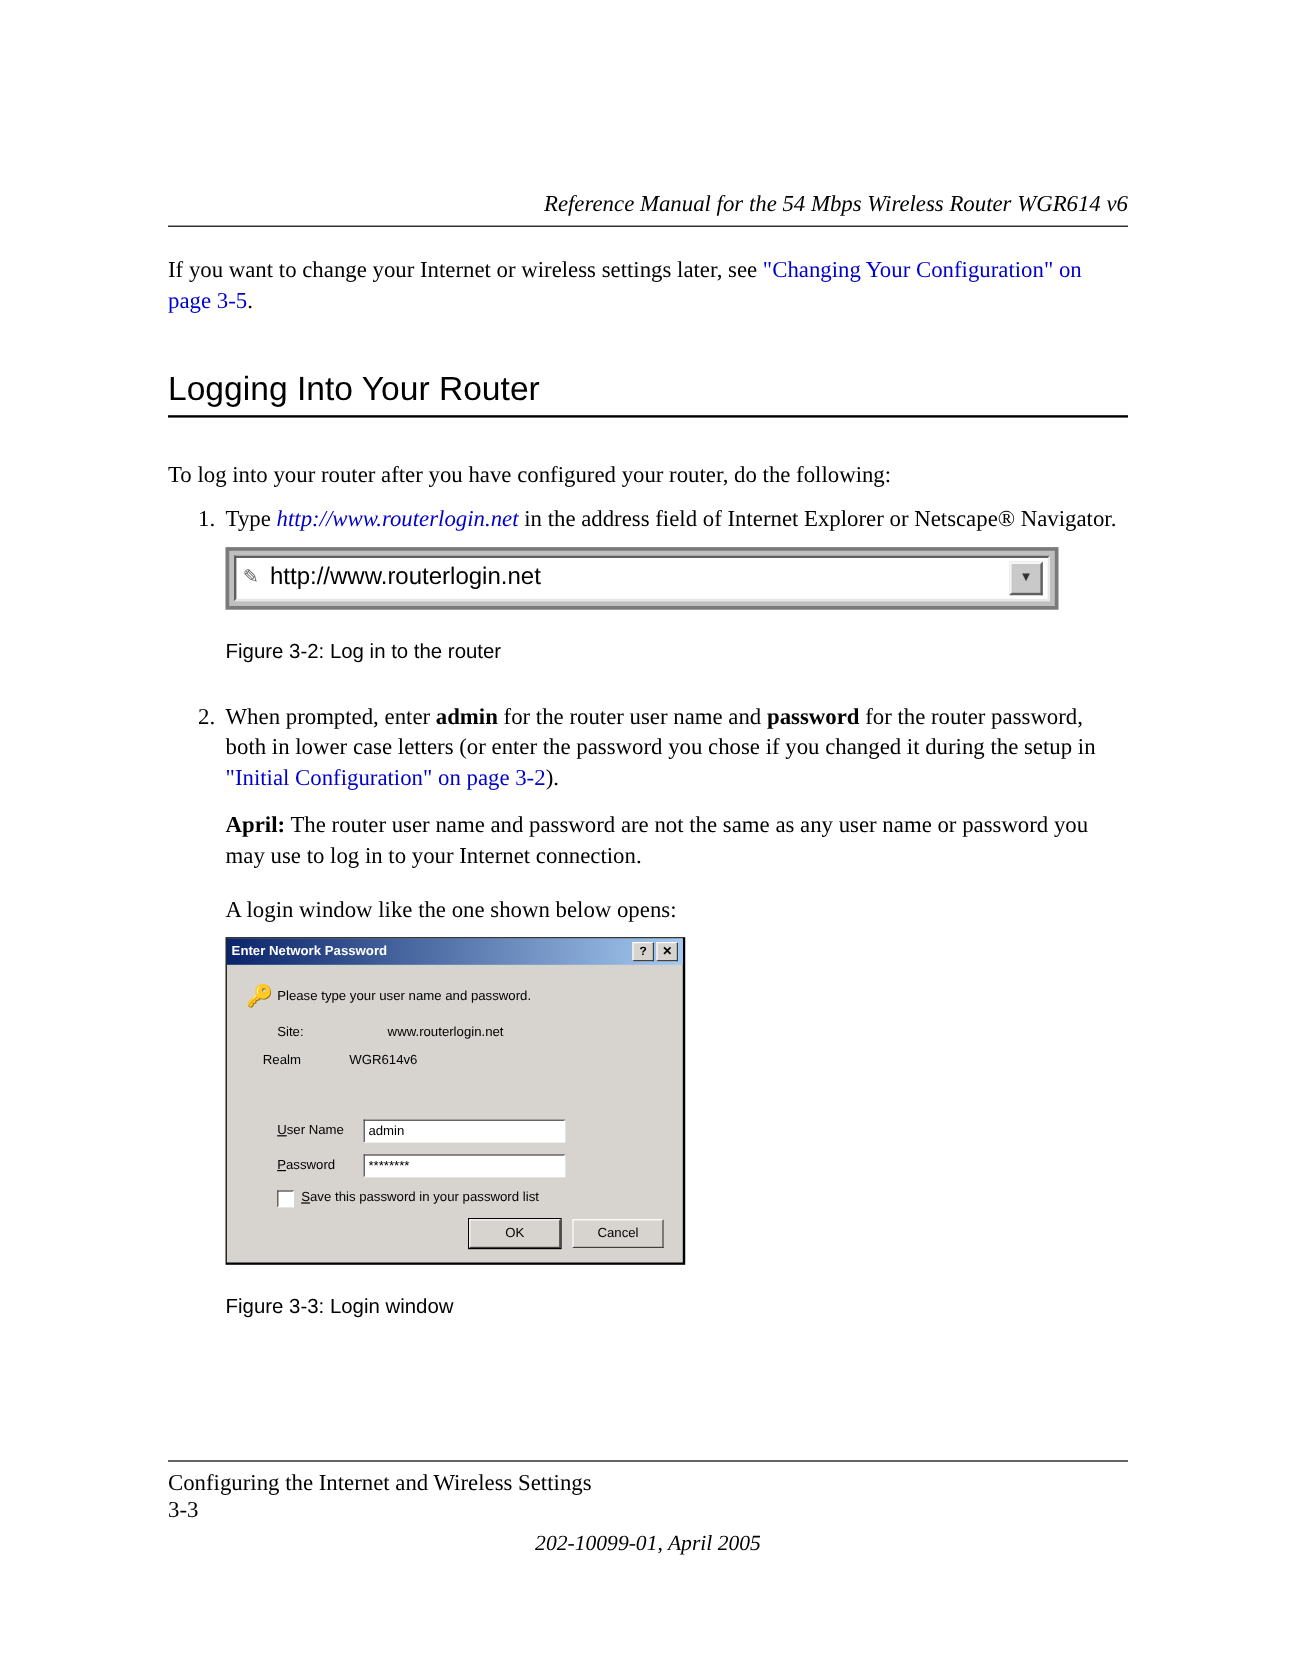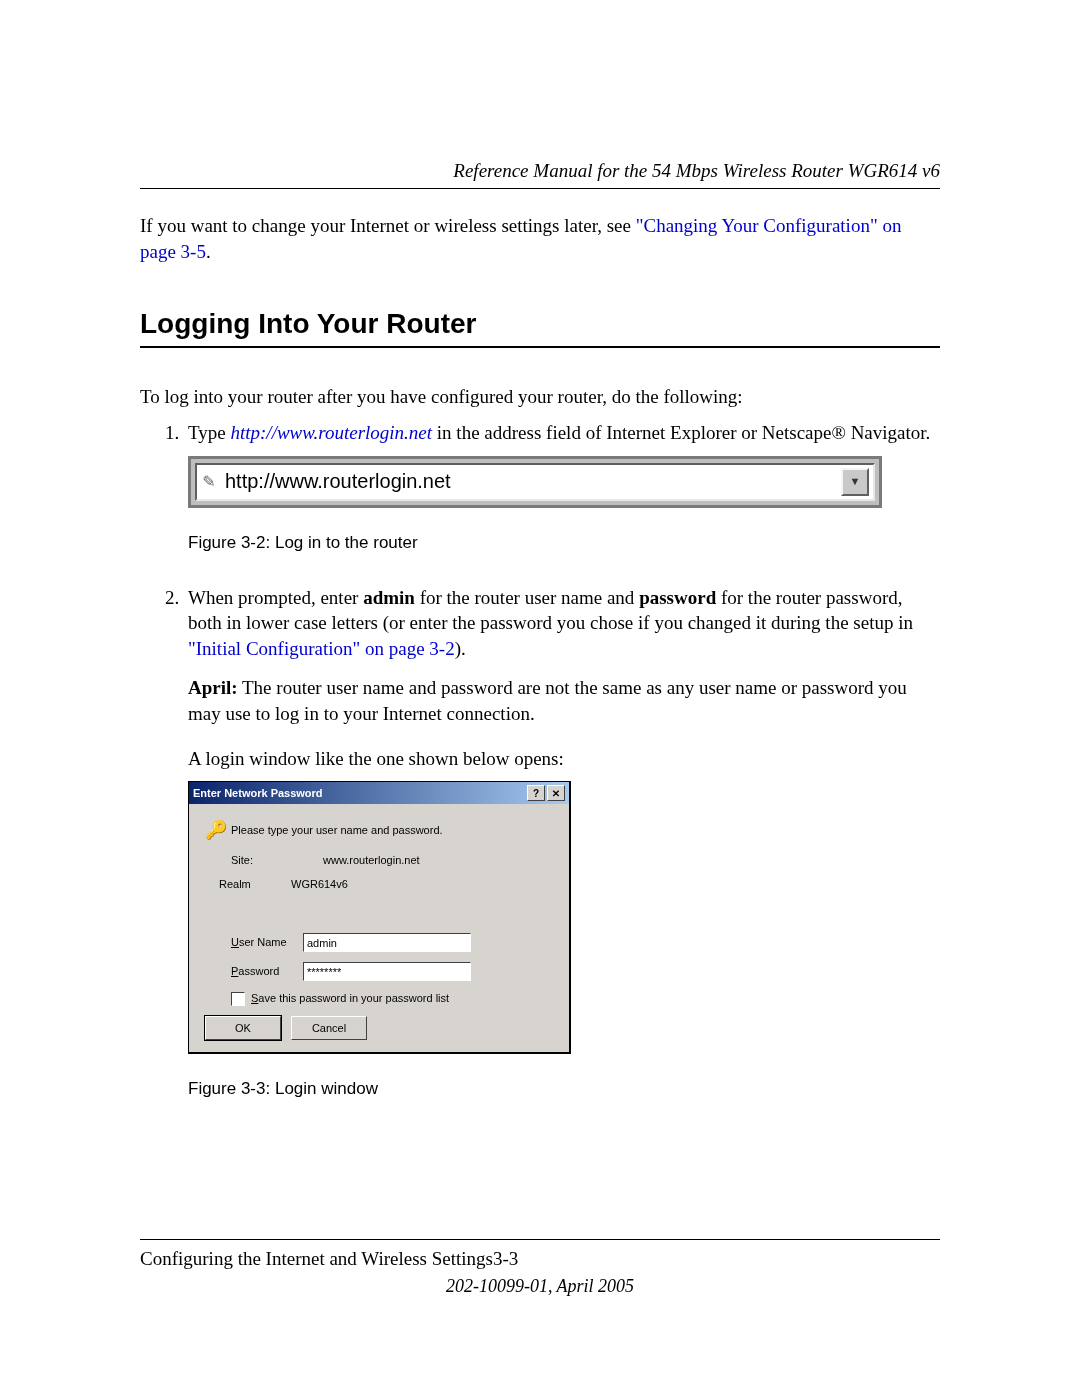--- a/index.html
+++ b/index.html
@@ -29,21 +29,21 @@
   .intro {
     font-size: 19px;
     line-height: 1.35;
     margin-bottom: 44px;
   }
   .link {
     color: #0000cc;
   }
   .section-heading {
     font-family: Arial, Helvetica, sans-serif;
-    font-weight: bold;
+    font-weight: normal;
     font-size: 28px;
     margin-bottom: 6px;
   }
   .section-rule {
     border: none;
     border-top: 2px solid #000;
     margin: 0 0 36px 0;
   }
   .body-text {
     font-size: 19px;
@@ -195,20 +195,21 @@
     border-left: 1px solid #404040;
     border-right: 1px solid #fff;
     border-bottom: 1px solid #fff;
     background: #fff;
     display: inline-block;
     margin-right: 6px;
     vertical-align: middle;
   }
   .dlg-buttons {
     display: flex;
+    justify-content: flex-end;
     gap: 10px;
     margin-top: 10px;
   }
   .win-button {
     width: 74px;
     height: 22px;
     background: #d7d3ce;
     border-top: 1px solid #fff;
     border-left: 1px solid #fff;
     border-right: 1px solid #404040;
@@ -231,21 +232,23 @@
     right: 140px;
     bottom: 100px;
   }
   .footer-rule {
     border: none;
     border-top: 1px solid #000;
     margin: 0 0 8px 0;
   }
   .footer-row {
     display: flex;
-    font-size: 19px;
+    justify-content: space-between;
+    font-size: 19px;
+    flex-direction: column;
   }
   .footer-sub {
     text-align: center;
     font-style: italic;
     font-size: 18px;
     margin-top: 6px;
   }
 </style>
 </head>
 <body>

